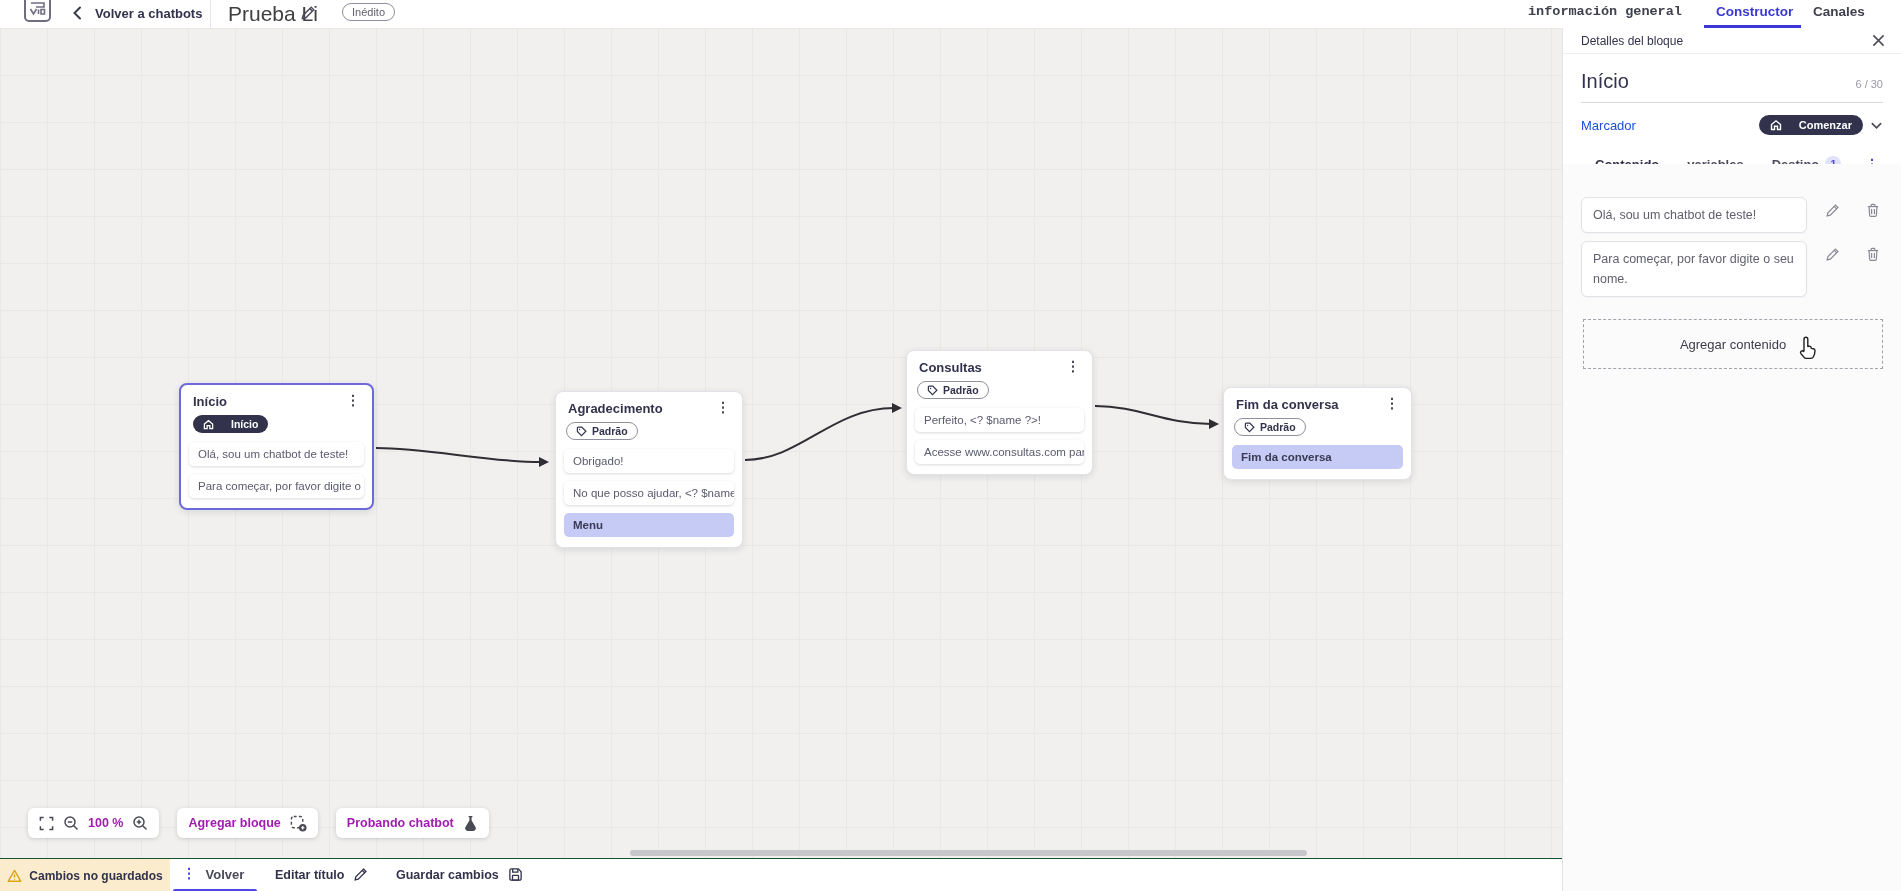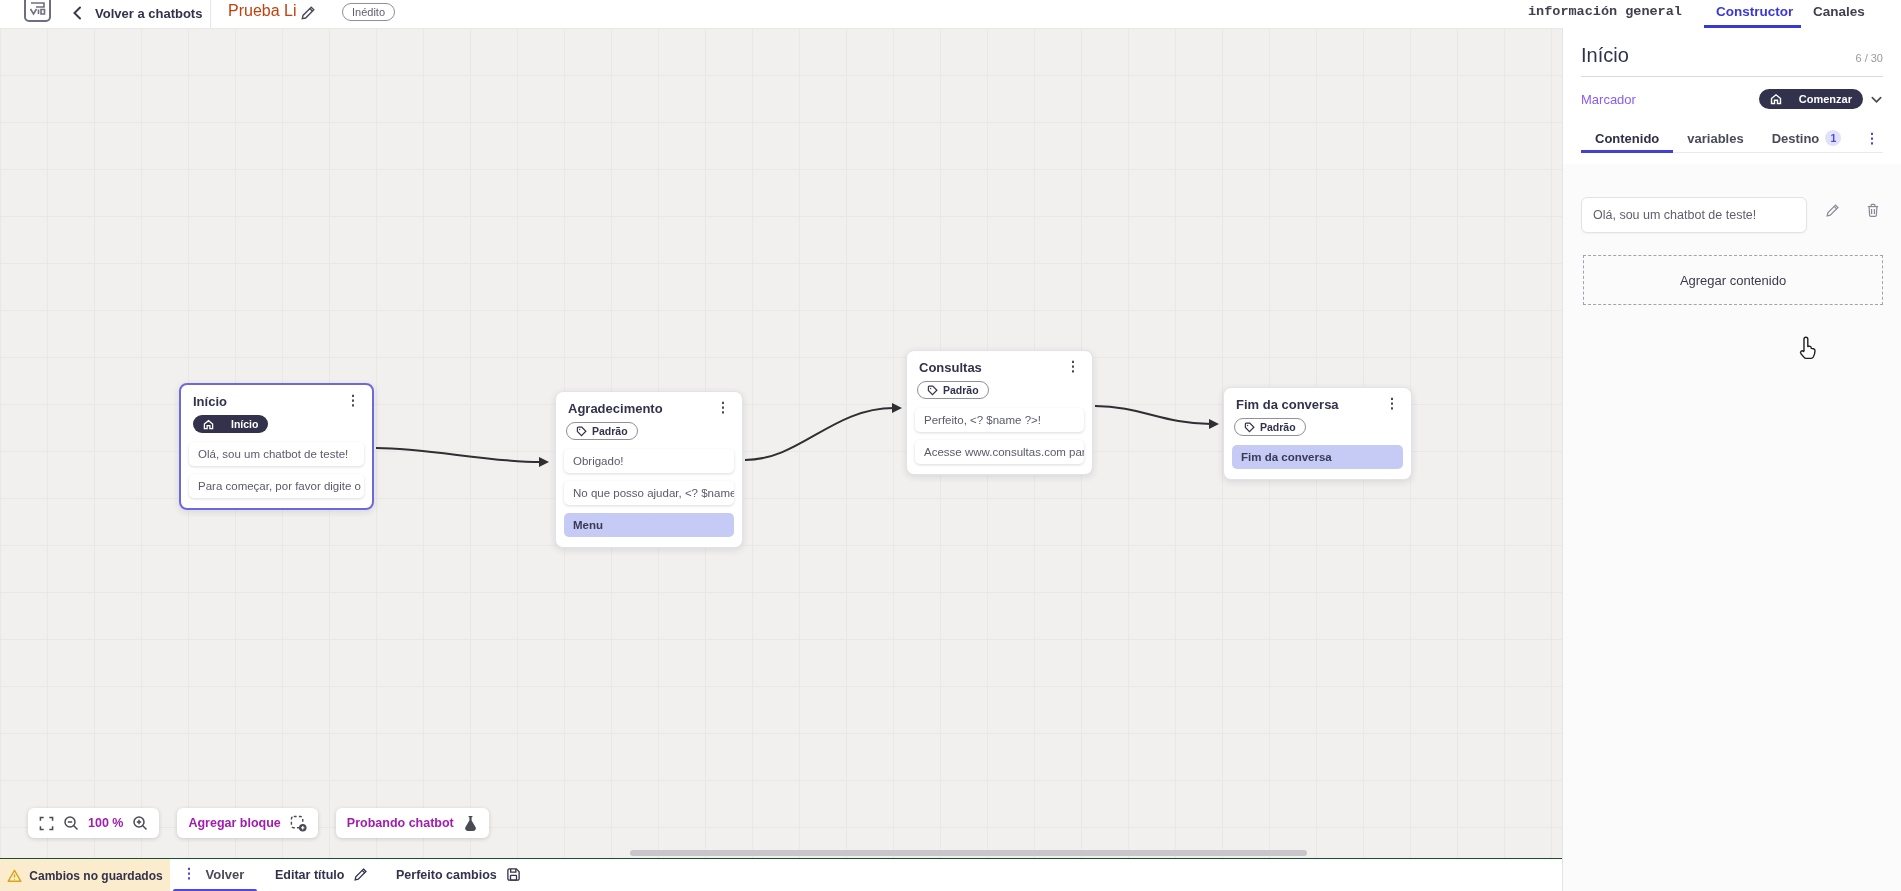--- a/index.html
+++ b/index.html
@@ -9,21 +9,21 @@
     font-family:"Liberation Sans", sans-serif; color:#32324d;
   }
   svg { display:block; }
 
   
   .topbar { position:absolute; left:0; top:0; width:1901px; height:28px; background:#fff; z-index:30; }
   .logo { position:absolute; left:24px; top:-5px; width:27px; height:27px; border:2px solid #6e6e80; border-radius:5px; display:flex; align-items:center; justify-content:center; background:#fff; }
   .back-btn { position:absolute; left:70px; top:5px; color:#3a3a4c; cursor:pointer; }
   .back-label { position:absolute; left:95px; top:6px; font-size:13px; font-weight:bold; color:#32324d; }
   .tb-divider { position:absolute; left:210px; top:0; width:1px; height:28px; background:#e6e6ea; }
-  .doc-title { position:absolute; left:228px; top:2px; font-size:16px; color:#c2410c; }
+  .doc-title { position:absolute; left:228px; top:2px; font-size:21px; color:#404040; }
   .edit-pencil-top { position:absolute; left:300px; top:5px; color:#4a4a58; }
   .status-pill { position:absolute; left:342px; top:3px; border:1px solid #8e8ea0; border-radius:999px; font-size:11px; color:#5f5f6e; padding:2px 9px; background:#fff; }
   .top-tab { position:absolute; top:4px; font-size:13.5px; font-weight:bold; color:#40404f; cursor:pointer; }
   .top-tab.active { color:#3a38d5; }
   .top-tab-underline { position:absolute; left:1704px; top:25px; width:97px; height:3px; background:#3a38d5; }
 
   
   .canvas {
     position:absolute; left:0; top:28px; width:1562px; height:830px;
     background-color:#f1f0ee;
@@ -67,21 +67,21 @@
   .panel { position:absolute; left:1562px; top:28px; width:339px; height:863px; background:#fff; border-left:1px solid #e3e3e8; z-index:10; }
   .panel-header { height:26px; border-bottom:1px solid #ededf2; display:flex; align-items:center; justify-content:space-between; padding:0 16px 0 18px; }
   .panel-header-title { font-size:12px; color:#32324d; }
   .close-x { color:#4a4a55; cursor:pointer; }
   .panel-body { padding:16px 18px 0; }
   .title-row { display:flex; justify-content:space-between; align-items:flex-end; }
   .block-name { font-size:20px; color:#32324d; }
   .char-count { font-size:11px; color:#9a9aa6; padding-bottom:3px; }
   .name-underline { height:1px; background:#d9d9e0; margin-top:9px; }
   .marker-row { display:flex; justify-content:space-between; align-items:center; margin-top:12px; }
-  .marker-label { font-size:13px; color:#8b5cf6; }
+  .marker-label { font-size:13px; color:#1d4ed8; }
   .marker-value { display:flex; align-items:center; gap:7px; }
   .badge-dark.pm { margin:0; font-size:11px; padding:4px 11px; cursor:pointer; }
   .panel-tabs { display:flex; align-items:center; margin-top:15px; border-bottom:1px solid #e8e8ee; height:29px; position:relative; }
   .p-tab { font-size:13px; font-weight:bold; color:#4a4a5c; padding:0 14px; height:100%; display:flex; align-items:center; gap:6px; cursor:pointer; position:relative; }
   .p-tab.active { color:#2f2f45; }
   .p-tab.active::after { content:""; position:absolute; left:0; right:0; bottom:-1px; height:3px; background:#4440d4; }
   .tab-badge { width:16px; height:16px; border-radius:50%; background:#e2e1fb; color:#4f46e5; font-size:10.5px; font-weight:bold;
                display:flex; align-items:center; justify-content:center; }
   .panel-content { position:absolute; left:0; right:0; top:136px; bottom:0; background:#fbfbfc; padding:33px 18px 0; }
   .content-row { display:flex; align-items:flex-start; margin-bottom:8px; }
@@ -267,30 +267,38 @@
   <div class="bb-tab">Volver</div>
   <div class="bb-tab-underline"></div>
   <div class="bb-action" style="left:275px;">
     <span>Editar título</span>
     <svg width="15" height="15" viewBox="0 0 16 16" fill="none" stroke="#32324d" stroke-width="1.4">
         <path d="M11.2 2.2 l2.6 2.6 L5.6 13 l-3.3.7.7-3.3 z"></path>
         <path d="M9.8 3.6 l2.6 2.6"></path>
       </svg>
   </div>
   <div class="bb-action" style="left:396px;">
-    <span>Perfeito cambios</span>
+    <span>Guardar cambios</span>
     <svg width="15" height="15" viewBox="0 0 16 16" fill="none" stroke="#32324d" stroke-width="1.4">
         <path d="M2 3.5 A1.5 1.5 0 0 1 3.5 2 H11 l3 3 v7.5 a1.5 1.5 0 0 1-1.5 1.5 h-9 A1.5 1.5 0 0 1 2 12.5 z"></path>
         <path d="M5 2 v3.5 h5.5 V2"></path>
         <rect x="4.8" y="9" width="6.4" height="5" rx=".5"></rect>
       </svg>
   </div>
 </div>
 
 <div class="panel">
+  <div class="panel-header">
+    <span class="panel-header-title">Detalles del bloque</span>
+    <span class="close-x">
+      <svg width="13" height="13" viewBox="0 0 14 14" fill="none" stroke="currentColor" stroke-width="1.6">
+          <path d="M1.5 1.5 L12.5 12.5 M12.5 1.5 L1.5 12.5"></path>
+        </svg>
+    </span>
+  </div>
   <div class="panel-body">
     <div class="title-row">
       <span class="block-name">Início</span>
       <span class="char-count">6 / 30</span>
     </div>
     <div class="name-underline"></div>
     <div class="marker-row">
       <span class="marker-label">Marcador</span>
       <span class="marker-value">
         <span class="badge-dark pm">
@@ -330,19 +338,36 @@
       </span>
       <span class="row-icon trash">
         <svg width="14" height="15" viewBox="0 0 14 16" fill="none" stroke="currentColor" stroke-width="1.3">
             <path d="M1.5 3.8 h11"></path>
             <path d="M5 3.8 V2.4 a.9.9 0 0 1 .9-.9 h2.2 a.9.9 0 0 1 .9.9 v1.4"></path>
             <path d="M2.8 3.8 l.6 9.3 a1.2 1.2 0 0 0 1.2 1.1 h4.8 a1.2 1.2 0 0 0 1.2-1.1 l.6-9.3"></path>
             <path d="M5.5 6.4 v5.2 M8.5 6.4 v5.2"></path>
           </svg>
       </span>
     </div>
+    <div class="content-row">
+      <div class="content-card">Para começar, por favor digite o seu nome.</div>
+      <span class="row-icon pencil">
+        <svg width="15" height="15" viewBox="0 0 16 16" fill="none" stroke="currentColor" stroke-width="1.3">
+            <path d="M11.2 2.2 l2.6 2.6 L5.6 13 l-3.3.7.7-3.3 z"></path>
+            <path d="M9.8 3.6 l2.6 2.6"></path>
+          </svg>
+      </span>
+      <span class="row-icon trash">
+        <svg width="14" height="15" viewBox="0 0 14 16" fill="none" stroke="currentColor" stroke-width="1.3">
+            <path d="M1.5 3.8 h11"></path>
+            <path d="M5 3.8 V2.4 a.9.9 0 0 1 .9-.9 h2.2 a.9.9 0 0 1 .9.9 v1.4"></path>
+            <path d="M2.8 3.8 l.6 9.3 a1.2 1.2 0 0 0 1.2 1.1 h4.8 a1.2 1.2 0 0 0 1.2-1.1 l.6-9.3"></path>
+            <path d="M5.5 6.4 v5.2 M8.5 6.4 v5.2"></path>
+          </svg>
+      </span>
+    </div>
     <div class="add-content">Agregar contenido</div>
   </div>
 
   <svg class="cursor-hand" width="24" height="28" viewBox="0 0 24 28">
     <path d="M9 17 V5.2 a1.9 1.9 0 0 1 3.8 0 V12.5 l1.4-.3 a1.7 1.7 0 0 1 2 1.4 l.1.8 2.2.4 a1.9 1.9 0 0 1 1.5 1.9 c-.1 2.9-.7 4.7-1.7 6.3 -.5.9-1.4 1.4-2.4 1.4 h-4.6 c-1 0-1.9-.5-2.4-1.3 L6 19.7 c-1.5-2 1-3.9 2.5-2.3 z" fill="#fff" stroke="#1f1f1f" stroke-width="1.4" stroke-linejoin="round"></path>
   </svg>
 </div>
 
 </body></html>

